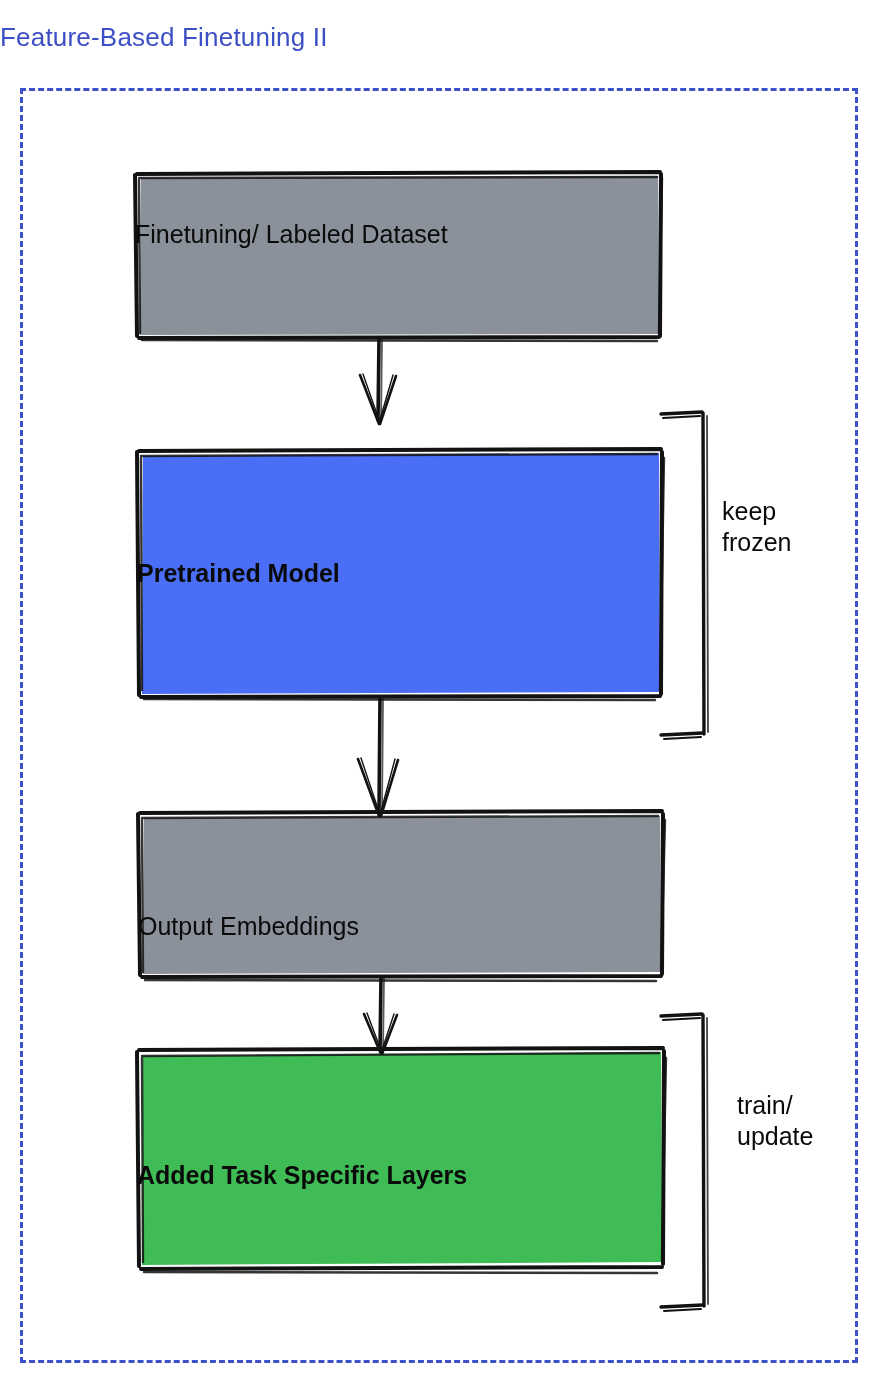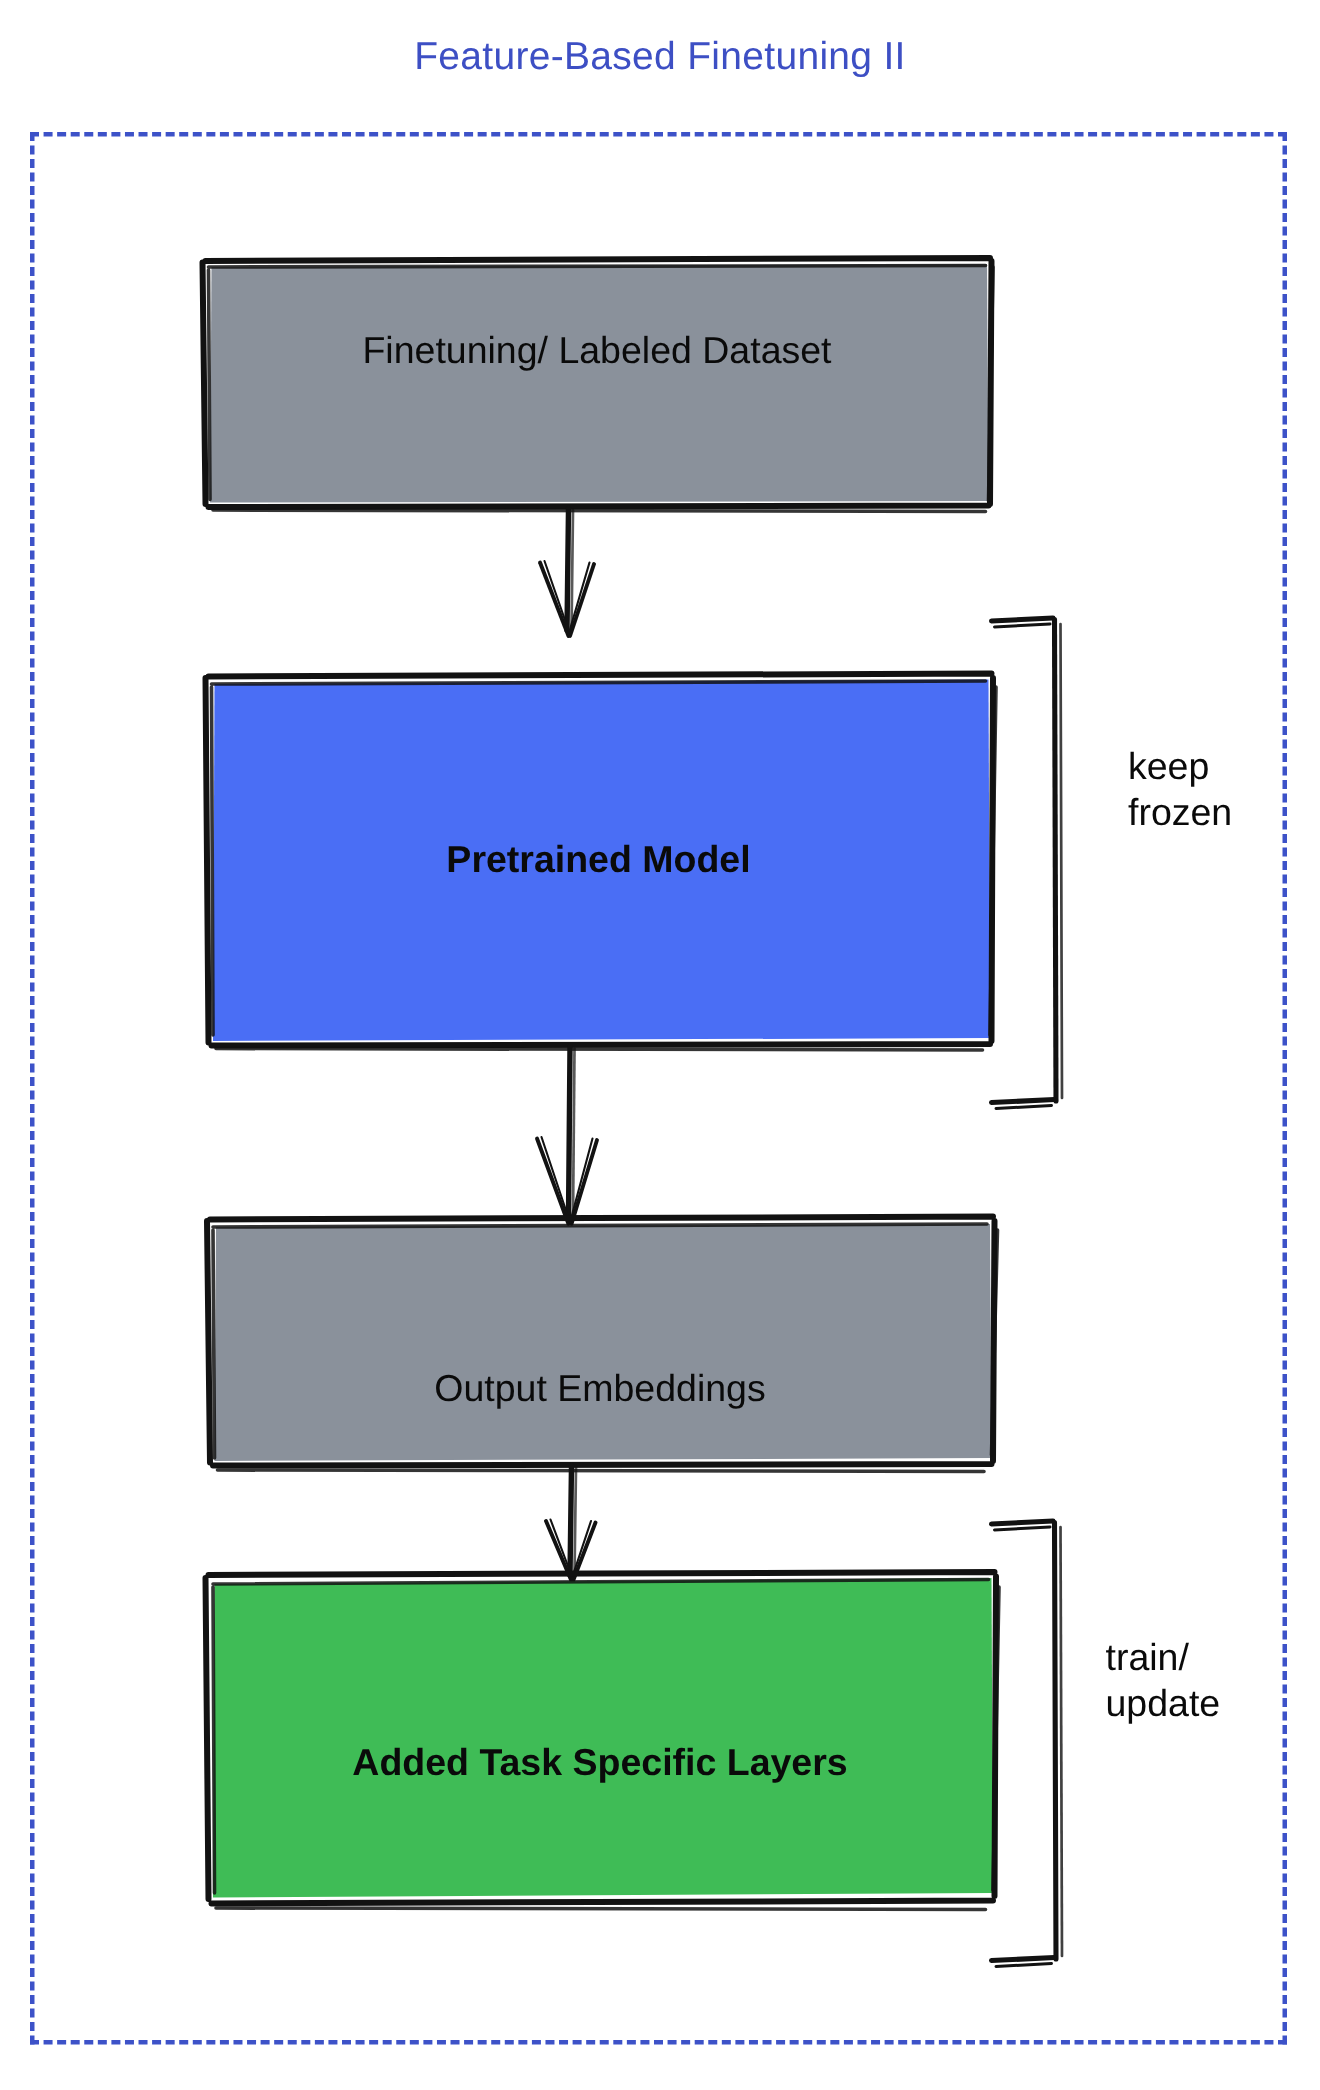--- a/index.html
+++ b/index.html
@@ -19,21 +19,21 @@
     left: 0;
     top: 0;
     width: 880px;
     height: 1393px;
   }
   .title {
     position: absolute;
     left: 0;
     top: 22px;
     width: 880px;
-    text-align: center;
+    text-align: left;
     font-size: 26px;
     color: #3d4fc4;
     font-family: "Liberation Sans", sans-serif;
     letter-spacing: 0.2px;
   }
   .frame {
     position: absolute;
     left: 20px;
     top: 88px;
     width: 838px;
@@ -41,21 +41,21 @@
     border: 3px dashed #3d52c8;
     box-sizing: border-box;
   }
   .nodebox {
     position: absolute;
     box-sizing: border-box;
   }
   .nodebox .label {
     position: absolute;
     width: 100%;
-    text-align: center;
+    text-align: left;
     font-size: 25px;
     color: #0a0a0a;
     font-family: "Liberation Sans", sans-serif;
   }
   
   #box-dataset {
     left: 135px; top: 172px; width: 526px; height: 166px;
   }
   #box-dataset .label { top: 48px; }
   
@@ -75,21 +75,21 @@
   #box-layers .label { top: 112px; font-weight: bold; }
 
   .bracket-label {
     position: absolute;
     font-size: 25px;
     color: #0a0a0a;
     line-height: 1.25;
     font-family: "Liberation Sans", sans-serif;
     white-space: pre-line;
   }
-  #label-keep-frozen { left: 752px; top: 496px; }
+  #label-keep-frozen { left: 722px; top: 496px; }
   #label-train-update { left: 737px; top: 1090px; }
 </style>
 </head>
 <body>
 
 <svg id="canvas" viewBox="0 0 880 1393" xmlns="http://www.w3.org/2000/svg">
 
   <g>
     <path d="M141 178 L658 176 L659 334 L140 335 Z" fill="#8a919b"></path>
     <path d="M137 174 L660 172 M661 174 L660 336 M659 337 L139 338 M137 336 L135 175" fill="none" stroke="#121212" stroke-width="4" stroke-linecap="round"></path>

